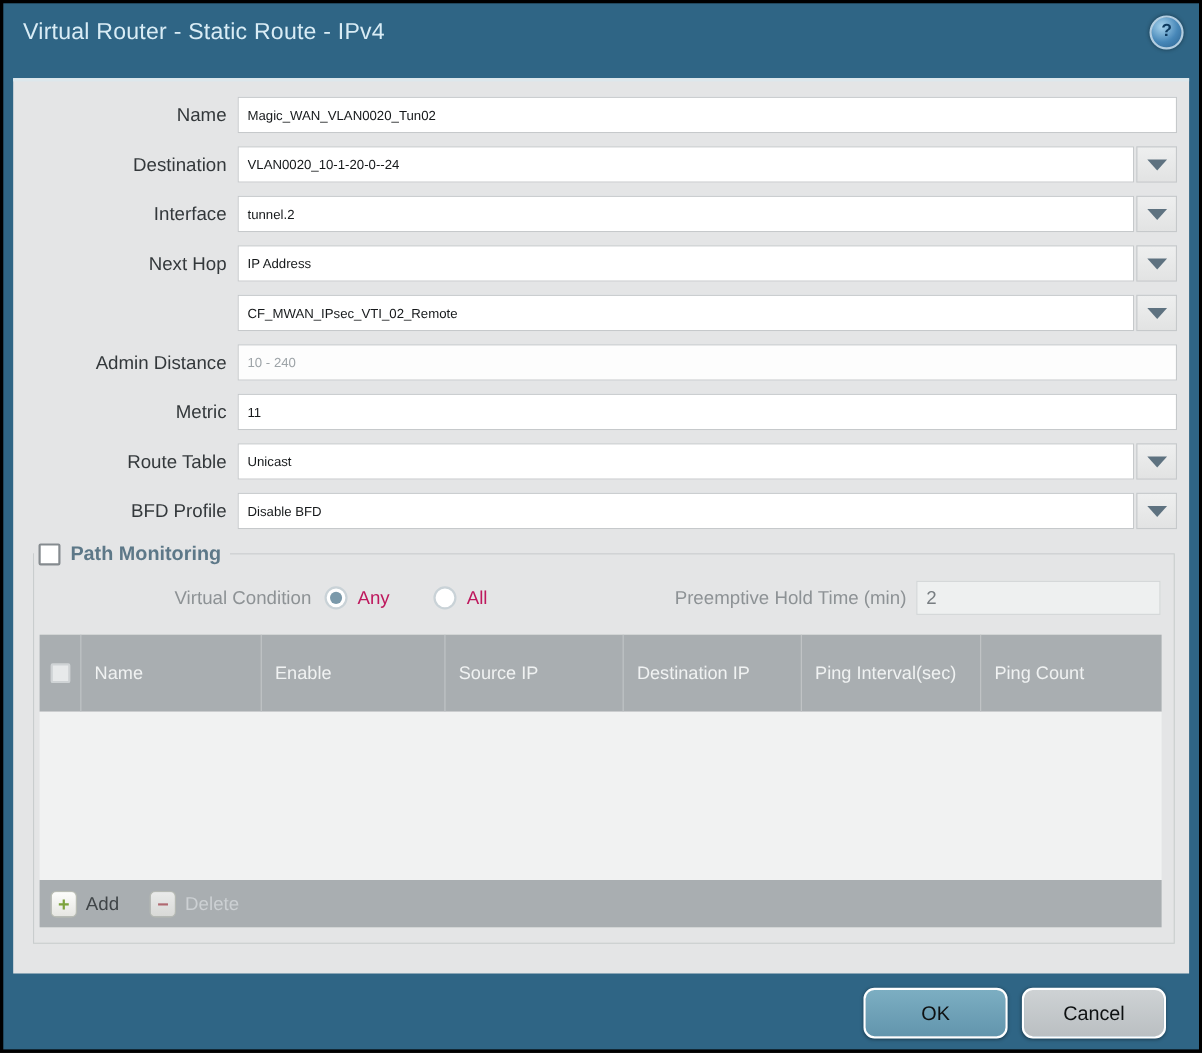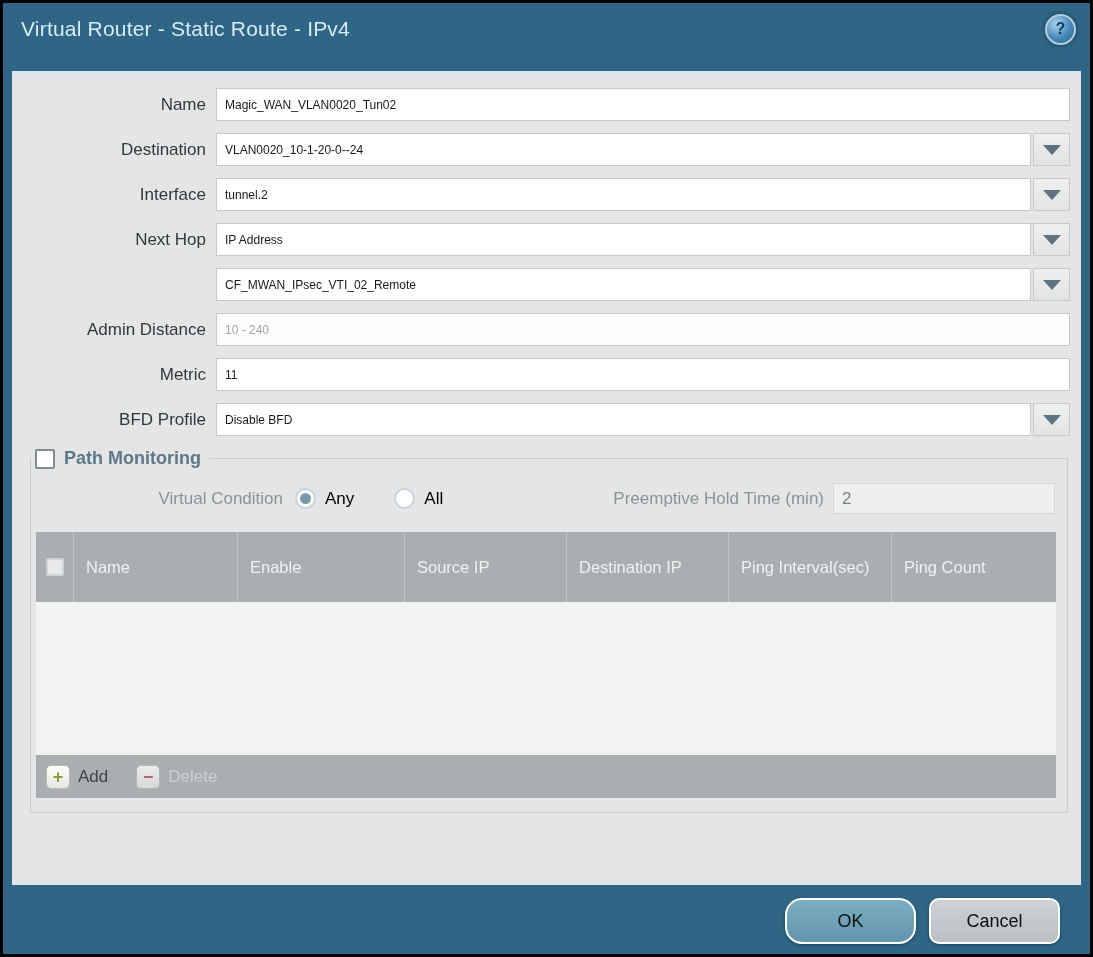--- a/index.html
+++ b/index.html
@@ -37,21 +37,21 @@
   legend.pm-legend{display:flex;align-items:flex-end;gap:9px;padding:0 8px 0 4px;margin-left:0;}
   .checkbox{width:20px;height:20px;box-sizing:border-box;background:#fff;border:2px solid #858b8f;
             border-radius:2px;cursor:pointer;}
   .pm-title{font-size:18px;font-weight:bold;color:#5d7888;}
 
   .failure-row{display:flex;align-items:center;margin:4px 12px 18px 0;}
   .fc-label{width:252px;text-align:right;padding-right:12px;font-size:17px;color:#8d9295;flex:0 0 auto;}
   .radio{width:21px;height:21px;box-sizing:border-box;border-radius:50%;background:#fff;
          border:2px solid #c9d2d7;margin-right:9px;position:relative;cursor:pointer;flex:0 0 auto;}
   .radio.selected::after{content:"";position:absolute;inset:3px;border-radius:50%;background:#7b99aa;}
-  .radio-label{font-size:17px;color:#000000;margin-right:40px;}
+  .radio-label{font-size:17px;color:#be185d;margin-right:40px;}
   .pht-label{margin-left:auto;font-size:17px;color:#8d9295;padding-right:9px;}
   .pht-input{width:222px;height:31px;box-sizing:border-box;background:#eef0f0;border:1px solid #d2d5d6;
              font-family:"Liberation Sans",sans-serif;font-size:17px;color:#787e82;padding:0 8px;outline:none;}
 
   
   .pm-table{margin:0 11px 0 5px;}
   .thead{display:flex;background:#a9aeb1;height:70px;}
   .th{box-sizing:border-box;display:flex;align-items:center;padding:0 20px 0 12px;
       font-size:16.5px;color:#f0f2f2;border-left:1px solid #c2c6c8;line-height:1.25;}
   .th:first-child{border-left:none;}
@@ -73,21 +73,21 @@
   .del-glyph{color:#b2565f;}
   .tool-label{font-size:17px;color:#3f4447;}
   .tool-btn.disabled .tool-label{color:#ccd0d3;}
   .tool-btn.disabled .tool-icon{opacity:.78;}
 
   
   .footer{position:relative;height:86px;}
   .btn{position:absolute;top:13px;height:46px;width:131px;box-sizing:border-box;border-radius:10px;
        border:2px solid #fff;font-family:"Liberation Sans",sans-serif;font-size:18px;color:#0e1112;
        cursor:pointer;box-shadow:0 1px 3px rgba(0,0,0,.35);}
-  .btn-ok{right:174px;background:linear-gradient(#7caec2,#6295ad);border-radius:17px;}
+  .btn-ok{right:174px;background:linear-gradient(#7caec2,#6295ad);}
   .btn-cancel{right:30px;background:linear-gradient(#ced2d4,#babfc2);}
 </style>
 </head>
 <body>
 
 <div class="stage">
   <div class="window">
 
     <div class="titlebar">
       <div class="title">Virtual Router - Static Route - IPv4</div>
@@ -152,20 +152,29 @@
         </div>
       </div>
 
       <div class="form-row">
         <div class="form-label">Metric</div>
         <div class="field">
           <input class="tinput" type="text" value="11" style="">
         </div>
       </div>
 
+      <div class="form-row">
+        <div class="form-label">Route Table</div>
+        <div class="field">
+          <input class="tinput" type="text" value="Unicast" style="">
+          <div class="dd-btn">
+            <div class="arrow-down"></div>
+          </div>
+        </div>
+      </div>
 
       <div class="form-row">
         <div class="form-label">BFD Profile</div>
         <div class="field">
           <input class="tinput" type="text" value="Disable BFD" style="">
           <div class="dd-btn">
             <div class="arrow-down"></div>
           </div>
         </div>
       </div>

